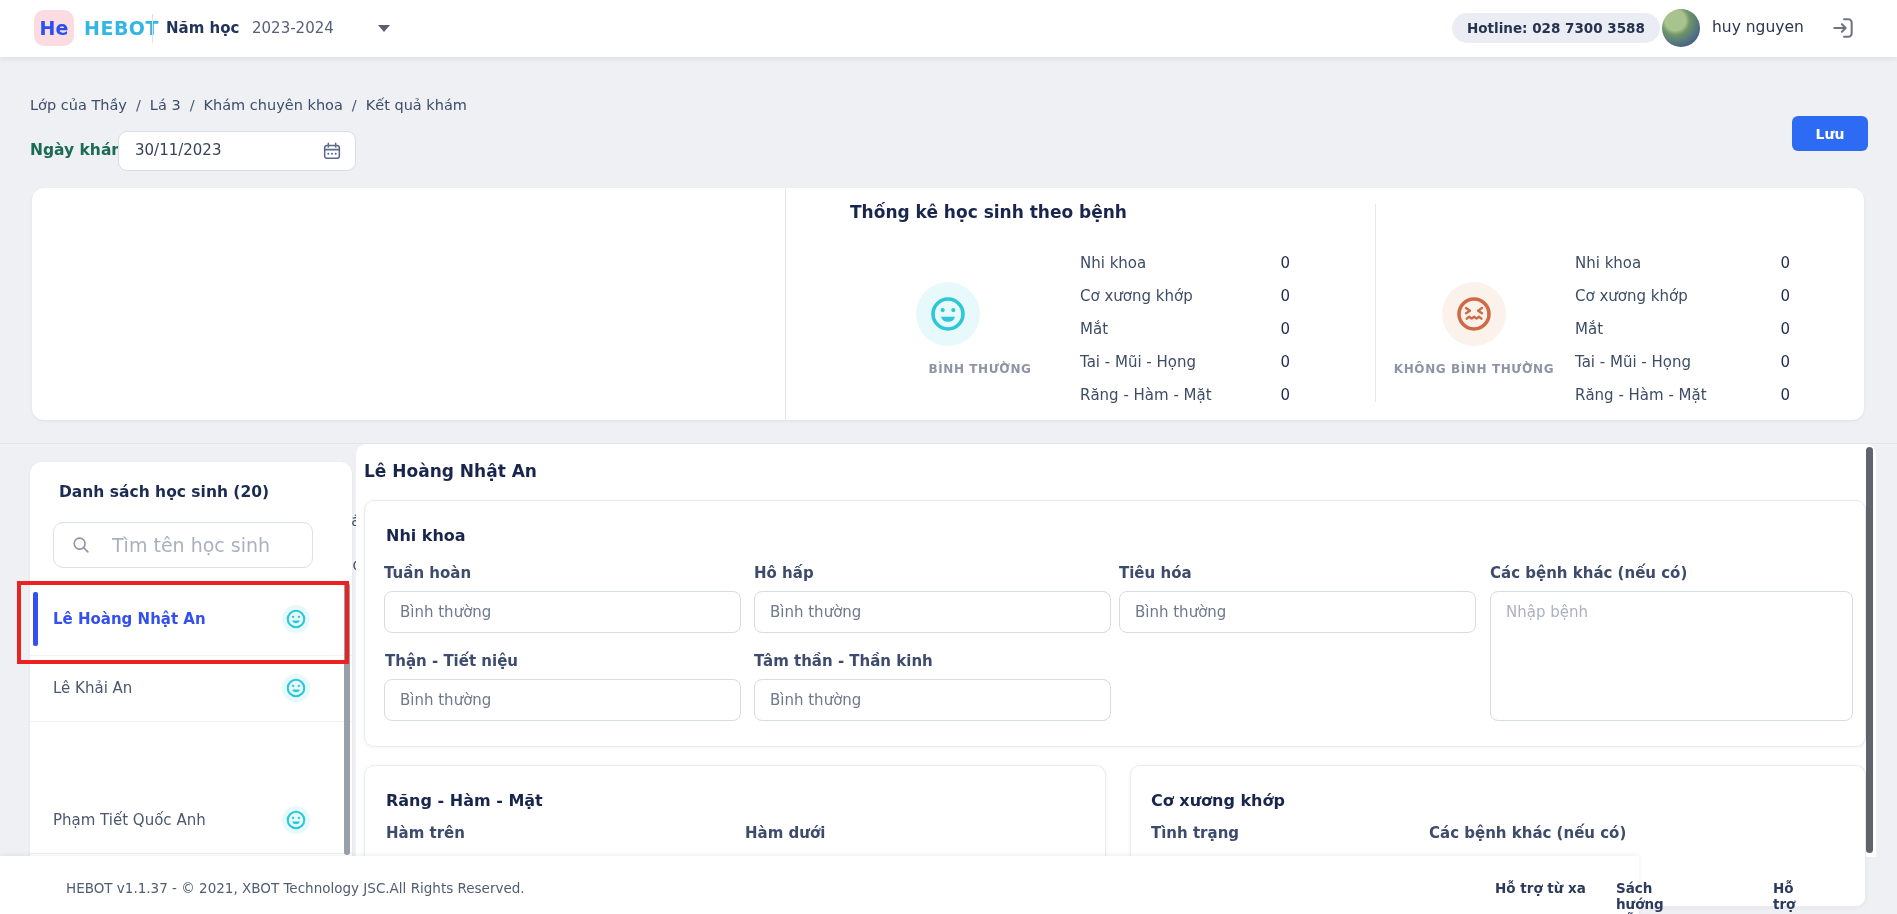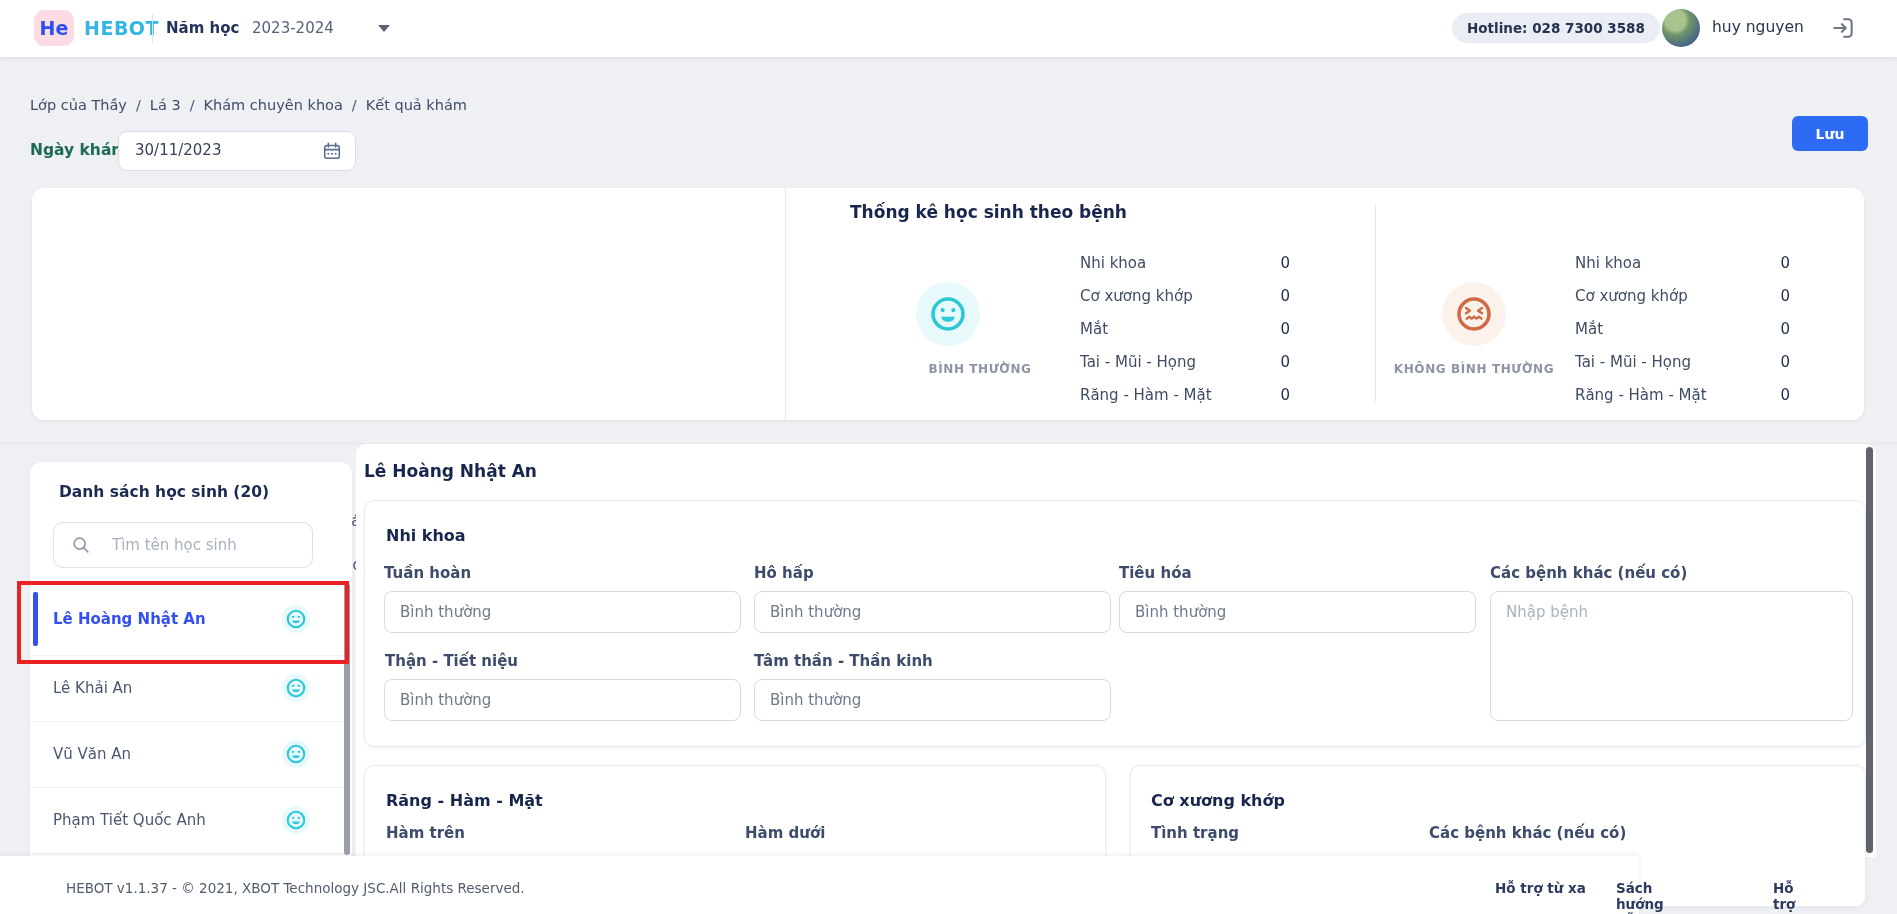--- a/index.html
+++ b/index.html
@@ -40,21 +40,21 @@
   .mood-sad{background:#fcf2ec;}
   .mood-cap{position:absolute;width:200px;text-align:center;font-size:12px;font-weight:bold;color:#8d95a5;letter-spacing:.6px;}
   .srows{position:absolute;top:58px;}
   .srow{display:flex;justify-content:space-between;align-items:center;height:33px;font-size:15px;color:#3e4c66;}
   .srow .sval{color:#1f2c4e;}
   
   .sidebar{position:absolute;left:30px;top:462px;width:322px;height:398px;background:#fff;border-radius:12px 12px 0 0;box-shadow:0 1px 3px rgba(20,30,60,.06);}
   .sb-title{position:absolute;left:29px;top:21px;font-size:15.5px;font-weight:bold;color:#1c2b52;}
   .sb-search{position:absolute;left:23px;top:60px;width:258px;height:44px;border:1px solid #dce0e8;border-radius:10px;background:#fff;}
   .sb-search svg{position:absolute;left:17px;top:12px;}
-  .sb-search input{position:absolute;left:56px;top:2px;width:190px;height:38px;border:none;outline:none;font-size:15px;color:#3a4766;font-family:inherit;background:transparent;}
+  .sb-search input{position:absolute;left:56px;top:2px;width:190px;height:38px;border:none;outline:none;font-size:19px;color:#3a4766;font-family:inherit;background:transparent;}
   .sb-search input::placeholder{color:#a9b1bf;}
   .sb-row{position:absolute;left:0;width:322px;border-bottom:1px solid #f0f2f5;cursor:pointer;}
   .sb-row .nm{position:absolute;left:23px;top:50%;transform:translateY(-50%);font-size:15px;color:#4b5770;font-weight:500;}
   .sb-row.sel .nm{color:#3450ef;font-weight:bold;}
   .sb-bar{position:absolute;left:3px;top:9px;bottom:9px;width:5px;background:#3450ef;border-radius:2px;}
   .sb-smiley{position:absolute;left:252px;top:50%;transform:translateY(-50%);width:28px;height:28px;border-radius:50%;background:#e7f9fb;display:flex;align-items:center;justify-content:center;}
   .red-box{position:absolute;left:17px;top:581px;width:324px;height:75px;border:4px solid #ec2222;z-index:20;pointer-events:none;}
   .sb-scroll{position:absolute;left:344px;top:583px;width:6px;height:272px;background:#99a0aa;border-radius:3px;cursor:pointer;z-index:5;}
   
   .main-card{position:absolute;left:356px;top:444px;width:1520px;height:413px;background:#fff;border-radius:10px 10px 0 0;}
@@ -217,31 +217,20 @@
       <span class="nm">Lê Khải An</span>
       <span class="sb-smiley">
         <svg width="22" height="22" viewBox="0 0 36 36" fill="none">
             <circle cx="18" cy="18" r="13.5" stroke="#2cc8d7" stroke-width="3.4"></circle>
             <circle cx="13.2" cy="14.5" r="2" fill="#2cc8d7"></circle>
             <circle cx="22.8" cy="14.5" r="2" fill="#2cc8d7"></circle>
             <path d="M11.8 20.5a6.3 5.4 0 0 0 12.4 0z" fill="#2cc8d7"></path>
           </svg>
       </span>
     </div>
-    <div class="sb-row" style="top:259px;height:66px;">
-      <span class="nm">Vũ Văn An</span>
-      <span class="sb-smiley">
-        <svg width="22" height="22" viewBox="0 0 36 36" fill="none">
-            <circle cx="18" cy="18" r="13.5" stroke="#2cc8d7" stroke-width="3.4"></circle>
-            <circle cx="13.2" cy="14.5" r="2" fill="#2cc8d7"></circle>
-            <circle cx="22.8" cy="14.5" r="2" fill="#2cc8d7"></circle>
-            <path d="M11.8 20.5a6.3 5.4 0 0 0 12.4 0z" fill="#2cc8d7"></path>
-          </svg>
-      </span>
-    </div>
     <div class="sb-row" style="top:325px;height:66px;">
       <span class="nm">Phạm Tiết Quốc Anh</span>
       <span class="sb-smiley">
         <svg width="22" height="22" viewBox="0 0 36 36" fill="none">
             <circle cx="18" cy="18" r="13.5" stroke="#2cc8d7" stroke-width="3.4"></circle>
             <circle cx="13.2" cy="14.5" r="2" fill="#2cc8d7"></circle>
             <circle cx="22.8" cy="14.5" r="2" fill="#2cc8d7"></circle>
             <path d="M11.8 20.5a6.3 5.4 0 0 0 12.4 0z" fill="#2cc8d7"></path>
           </svg>
       </span>

